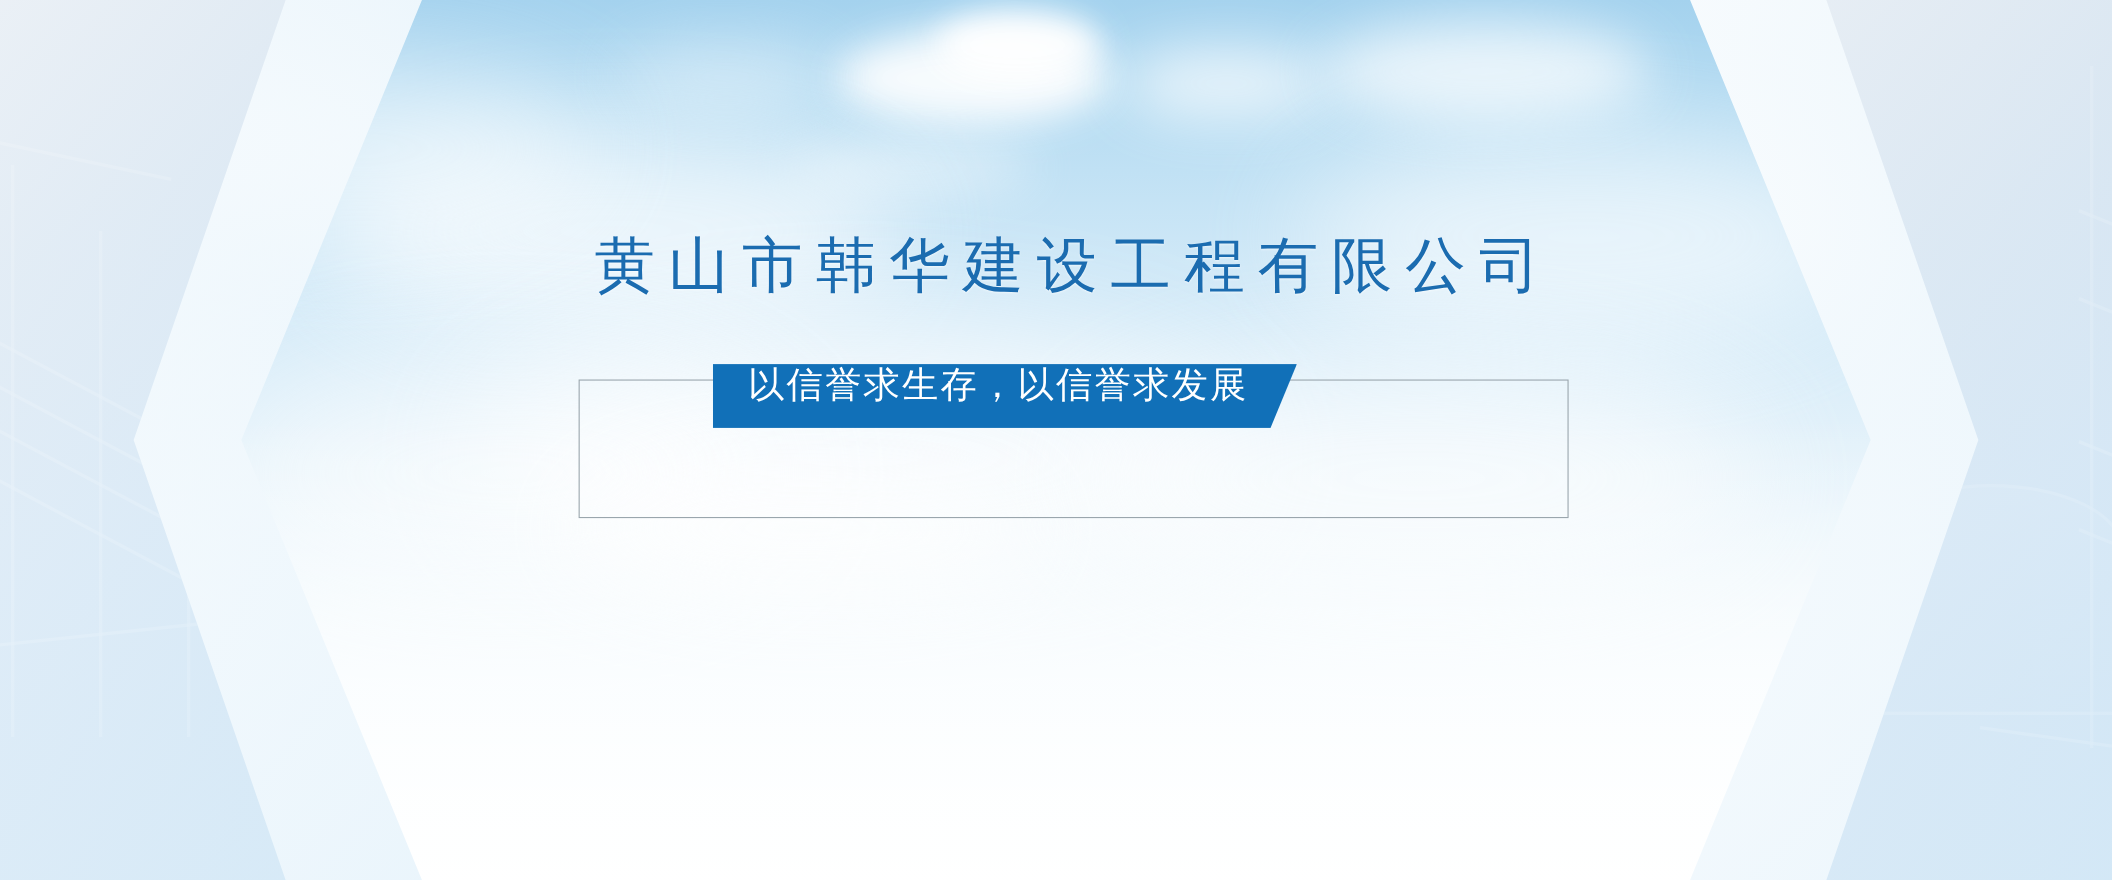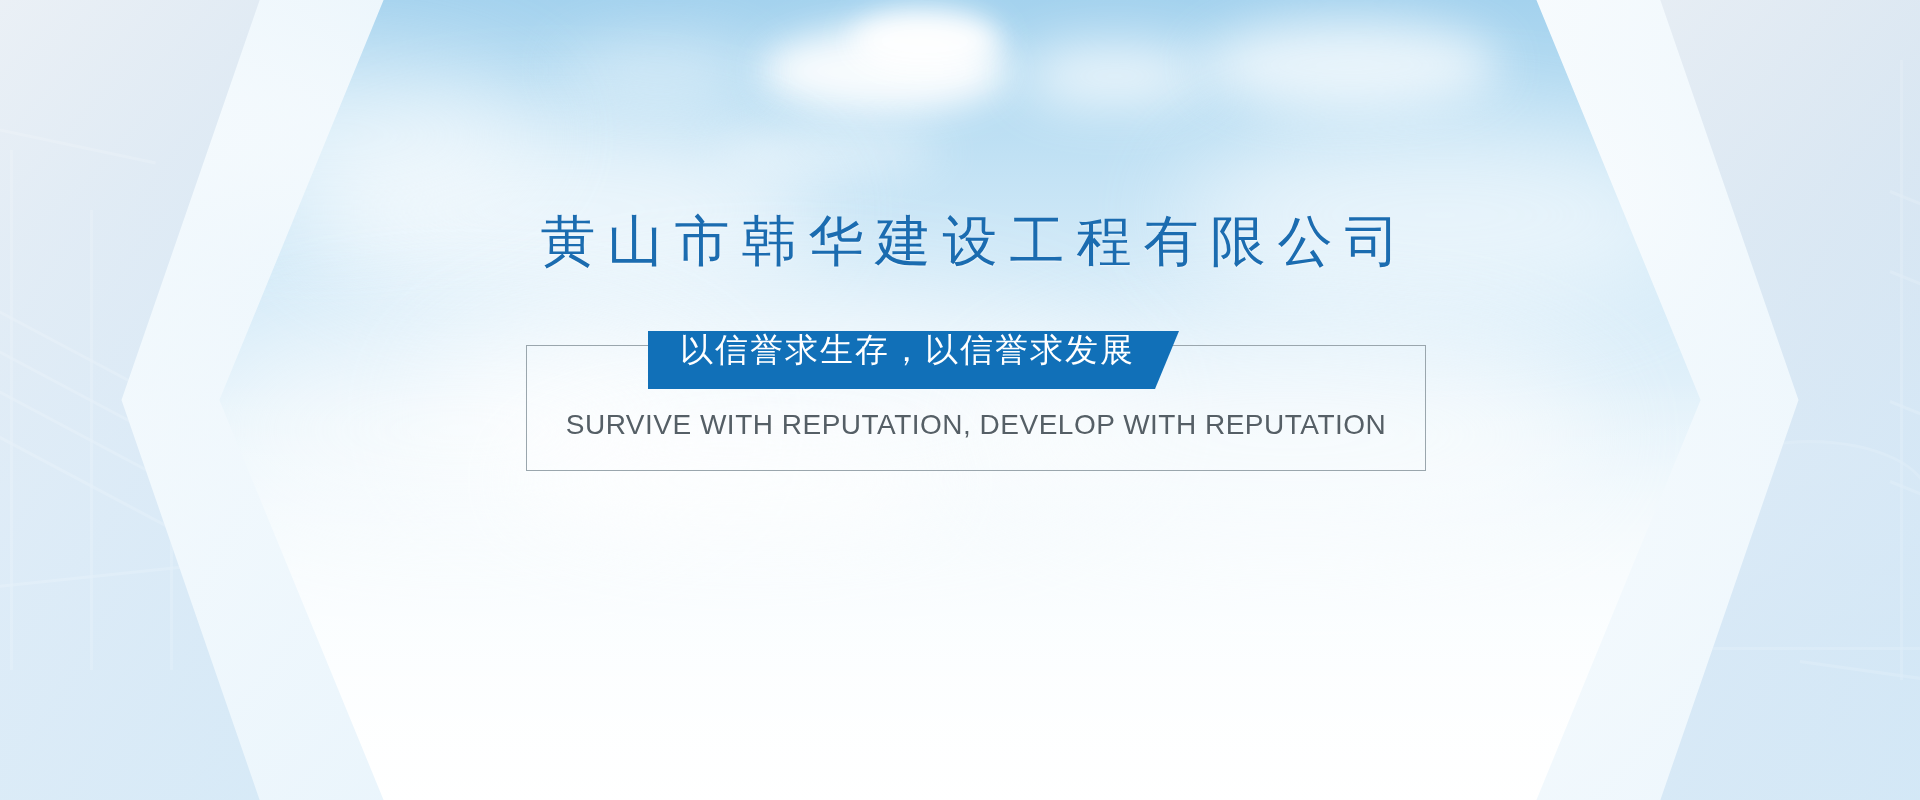--- a/index.html
+++ b/index.html
@@ -222,17 +222,16 @@
   <div class="content">
 
     <div class="company-name">黄山市韩华建设工程有限公司</div>
 
 
     <div class="slogan-wrap">
       <div class="slogan-box"></div>
       <div class="slogan-tab">
         <span>以信誉求生存，以信誉求发展</span>
       </div>
-      <div class="slogan-en">SURVIVE WITH REPUTATION, DEVELOP WITH REPUTATION</div>
     </div>
 
   </div>
 </div>
 
 </body></html>

